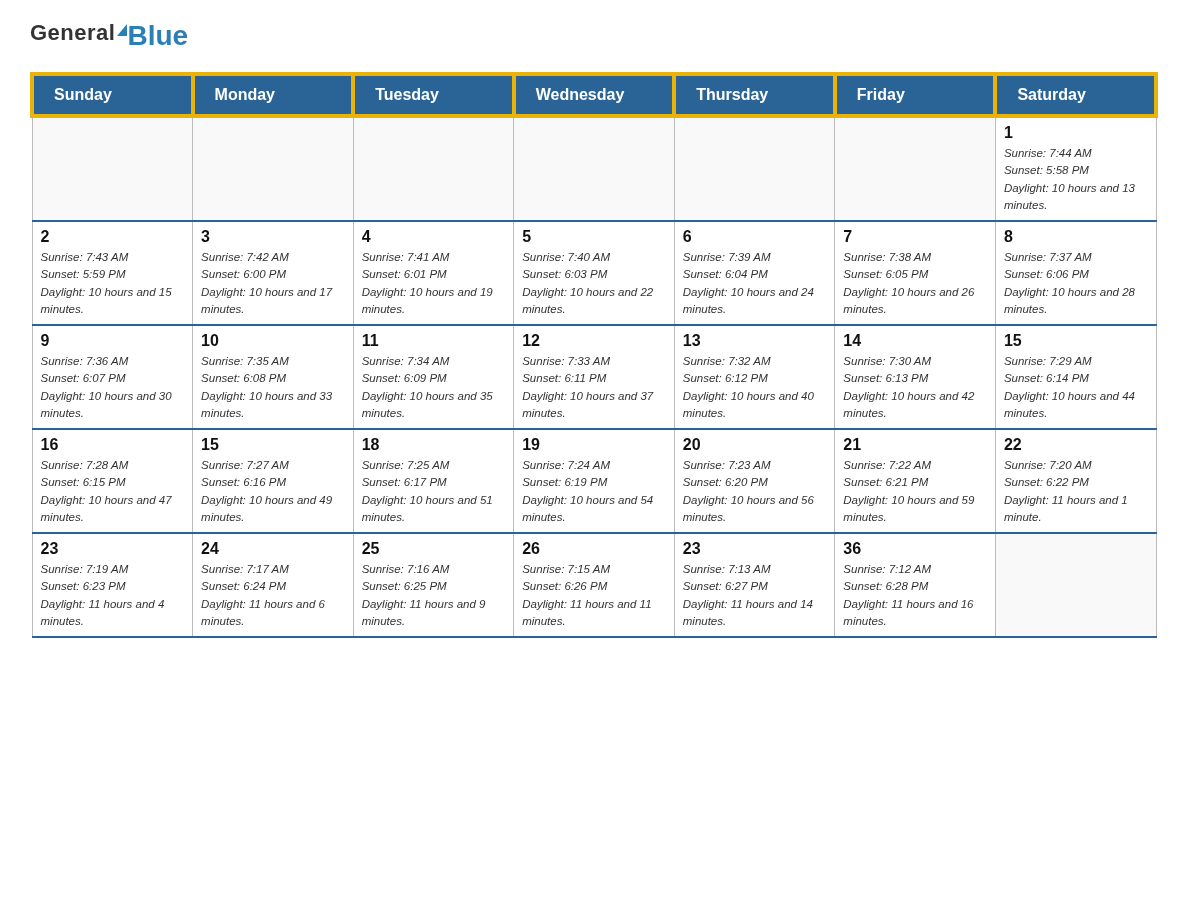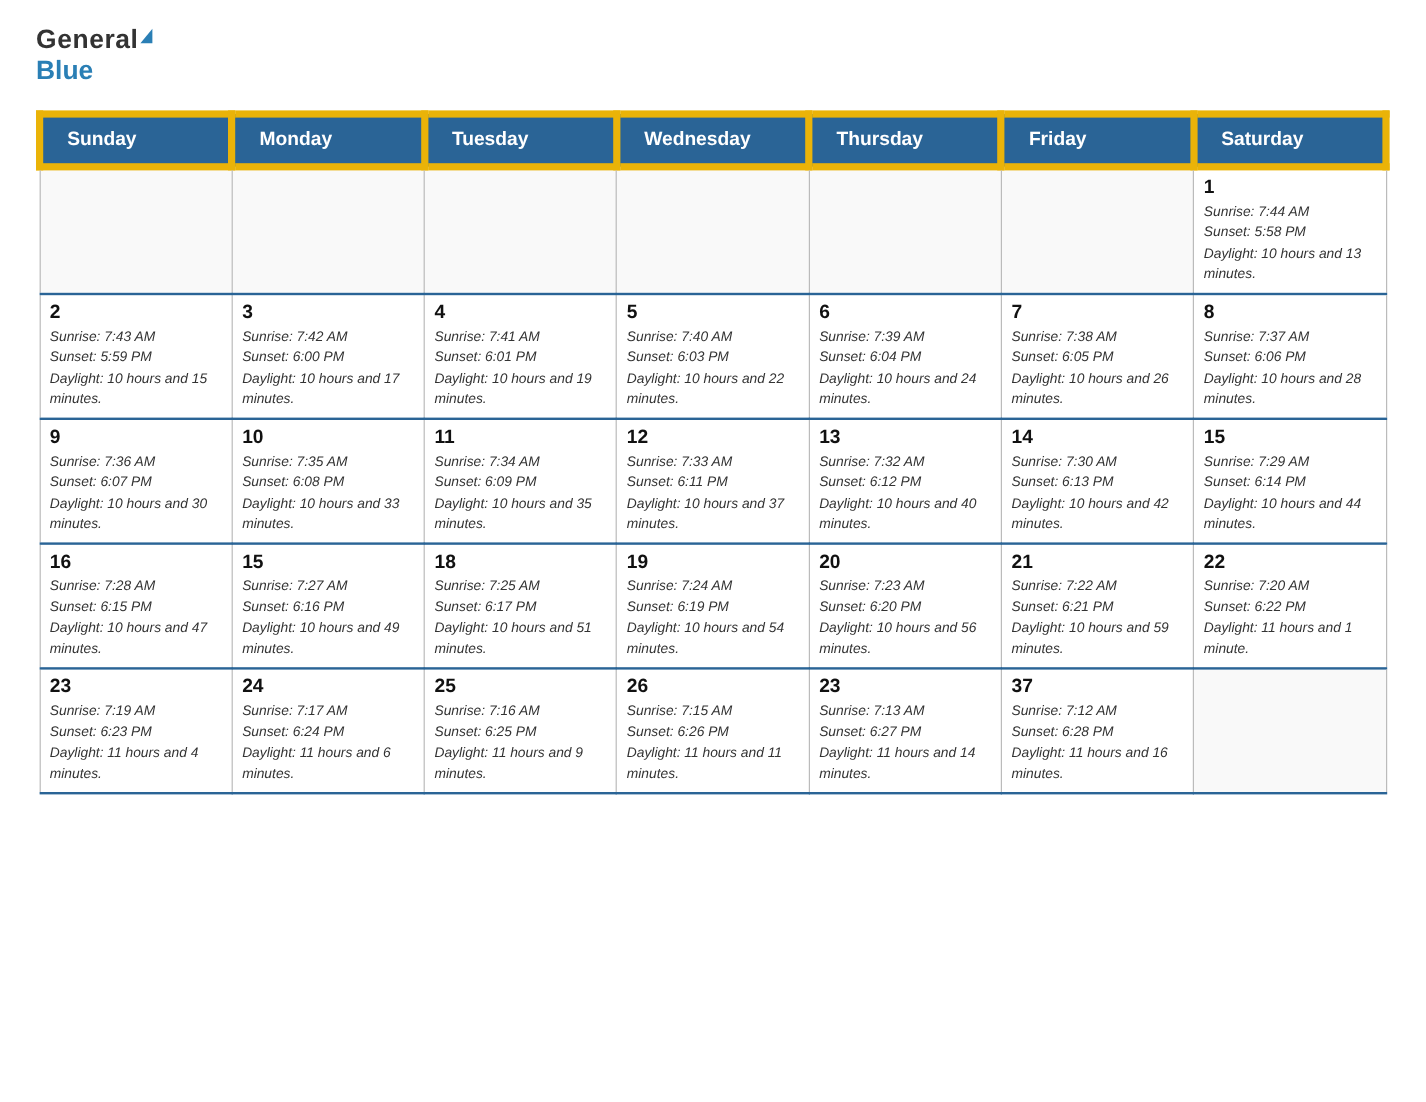--- a/index.html
+++ b/index.html
@@ -11,31 +11,31 @@
       min-height: 918px;
     }
     .header {
       display: flex;
       justify-content: space-between;
       align-items: flex-start;
       margin-bottom: 20px;
     }
     .logo {
       display: flex;
-      flex-direction: column;
+      flex-direction: row;
       align-items: flex-start;
     }
     .logo-general {
       font-size: 22px;
       font-weight: bold;
       color: #333;
       letter-spacing: 0.5px;
     }
     .logo-blue {
-      font-size: 22px;
+      font-size: 28px;
       font-weight: bold;
       color: #2a7fb5;
     }
     .logo-arrow {
       display: inline-block;
       width: 0;
       height: 0;
       border-left: 10px solid transparent;
       border-bottom: 12px solid #2a7fb5;
       margin-left: 2px;
@@ -67,21 +67,21 @@
       border-collapse: collapse;
       border: 1px solid #999;
     }
     .calendar th {
       background-color: #2a6496;
       color: #fff;
       font-size: 16px;
       font-weight: bold;
       padding: 10px 20px;
       text-align: left;
-      border: 6px solid #eab308;
+      border: 4px solid #eab308;
     }
     .calendar td {
       vertical-align: top;
       border: 1px solid #bbb;
       padding: 6px 8px;
       width: 14.28%;
       min-height: 90px;
       font-size: 12px;
       color: #333;
     }
@@ -250,19 +250,19 @@
         </td>
         <td>
           <span class="day-num">26</span>
           <div class="day-info">Sunrise: 7:15 AM<br>Sunset: 6:26 PM<br>Daylight: 11 hours and 11 minutes.</div>
         </td>
         <td>
           <span class="day-num">23</span>
           <div class="day-info">Sunrise: 7:13 AM<br>Sunset: 6:27 PM<br>Daylight: 11 hours and 14 minutes.</div>
         </td>
         <td>
-          <span class="day-num">37</span>
+          <span class="day-num">36</span>
           <div class="day-info">Sunrise: 7:12 AM<br>Sunset: 6:28 PM<br>Daylight: 11 hours and 16 minutes.</div>
         </td>
         <td class="empty-cell">&nbsp;</td>
       </tr>
     </tbody>
 </table>
 
 </body></html>

